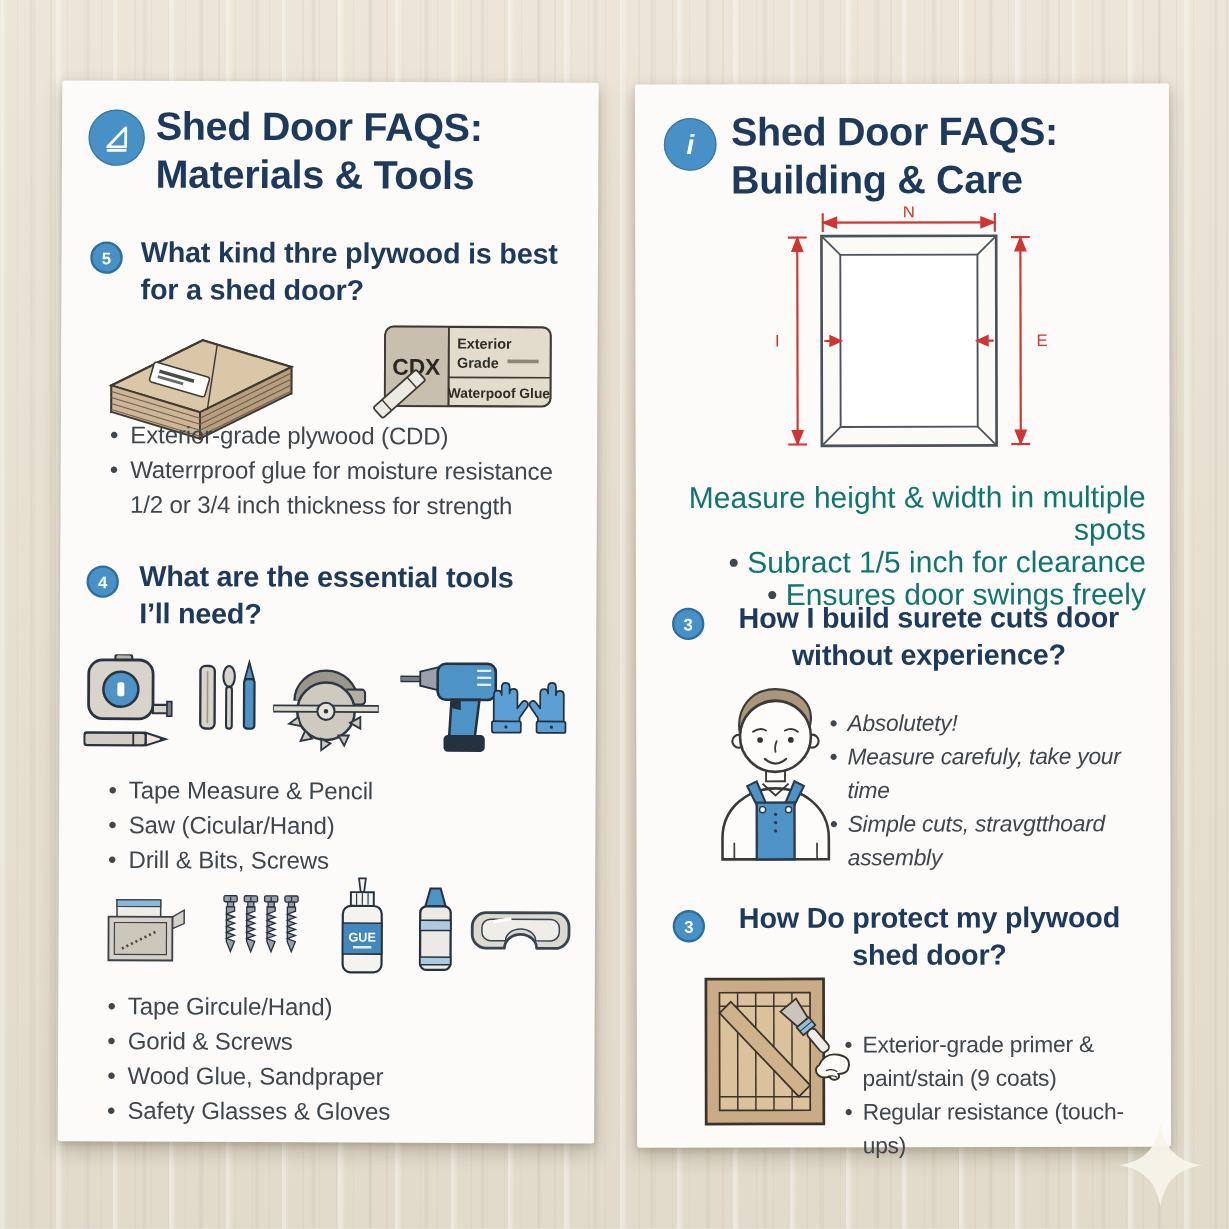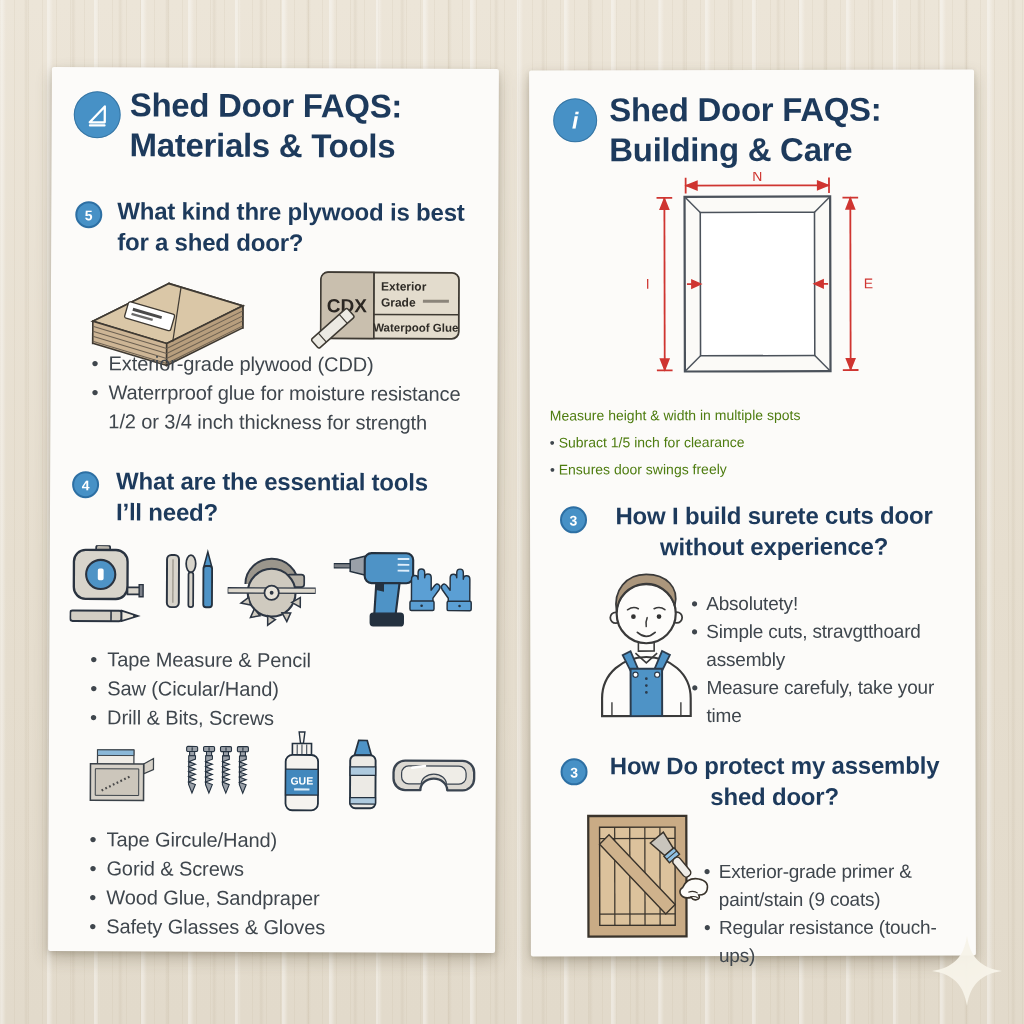--- a/index.html
+++ b/index.html
@@ -20,21 +20,21 @@
     display:flex;align-items:center;justify-content:center;box-shadow:inset 0 0 0 1px rgba(38,90,130,.5);}
   .hdr-title{font-weight:bold;color:#1d3a5c;font-size:33px;line-height:40px;letter-spacing:-.3px;}
   .badge{width:27px;height:27px;border-radius:50%;background:#4791c6;border:2px solid #2d6fa3;
     color:#fff;font-size:14px;font-weight:bold;display:flex;align-items:center;justify-content:center;box-sizing:border-box;}
   .q-text{font-weight:bold;color:#1d3a5c;font-size:24px;line-height:31px;letter-spacing:-.2px;}
   .q-center{text-align:center;}
   .body-txt{color:#3f464d;font-size:20px;line-height:29px;letter-spacing:-.1px;}
   .b{position:relative;padding-left:24px;}
   .b::before{content:"\2022";position:absolute;left:7px;top:0;color:#3f464d;}
   .b.nodot::before{content:"";}
-  .note-block{color:#4d7c0f;font-size:14px;line-height:27px;text-align:left;}
+  .note-block{color:#0f766e;font-size:25px;line-height:27px;text-align:right;}
   .note-dot::before{content:"\2022\00a0 ";color:#3f464d;}
   .small-txt{font-size:19px;line-height:28px;color:#3f464d;letter-spacing:-.2px;}
   .small-txt .b{padding-left:20px;}
   .small-txt .b::before{left:5px;}
   svg text{font-family:"Liberation Sans", sans-serif;}
 </style>
 </head>
 <body>
 
 <div class="wood"></div>
@@ -320,30 +320,30 @@
     <circle cx="76" cy="108" r="2.6" fill="#fff" stroke="#2b3b4c" stroke-width="1.2"></circle>
     <g fill="#2b3b4c">
         <circle cx="65" cy="112" r="1.4"></circle>
         <circle cx="65" cy="119" r="1.4"></circle>
         <circle cx="65" cy="126" r="1.4"></circle>
       </g>
     <path d="M30,150 v-14" stroke="#3a3a3a" stroke-width="1.4"></path>
     <path d="M100,150 v-14" stroke="#3a3a3a" stroke-width="1.4"></path>
   </svg>
 
-  <div class="abs small-txt" style="left:156px;top:520px;width:286px;">
+  <div class="abs small-txt" style="left:156px;top:520px;width:286px;font-style:italic;">
     <div class="b">Absolutety!</div>
+    <div class="b">Measure carefuly, take your time</div>
     <div class="b">Simple cuts, stravgtthoard assembly</div>
-    <div class="b">Measure carefuly, take your time</div>
   </div>
 
   <div class="abs badge" style="left:30px;top:688px;">
     <span>3</span>
   </div>
-  <div class="abs q-text q-center" style="left:58px;top:680px;width:372px;">How Do protect my assembly shed door?</div>
+  <div class="abs q-text q-center" style="left:58px;top:680px;width:372px;">How Do protect my plywood shed door?</div>
 
   <svg class="abs" style="left:42px;top:740px;" width="150" height="132" viewBox="0 0 150 140">
     <rect x="12" y="6" width="104" height="128" fill="#c9ab85" stroke="#39332b" stroke-width="2.4"></rect>
     <rect x="24" y="18" width="80" height="104" fill="#dcc29c" stroke="#39332b" stroke-width="1.5"></rect>
     <g stroke="#39332b" stroke-width="1.3">
       <line x1="40" y1="18" x2="40" y2="122"></line>
         <line x1="56" y1="18" x2="56" y2="122"></line>
       <line x1="72" y1="18" x2="72" y2="122"></line>
         <line x1="88" y1="18" x2="88" y2="122"></line>
       <line x1="24" y1="30" x2="104" y2="30"></line>

